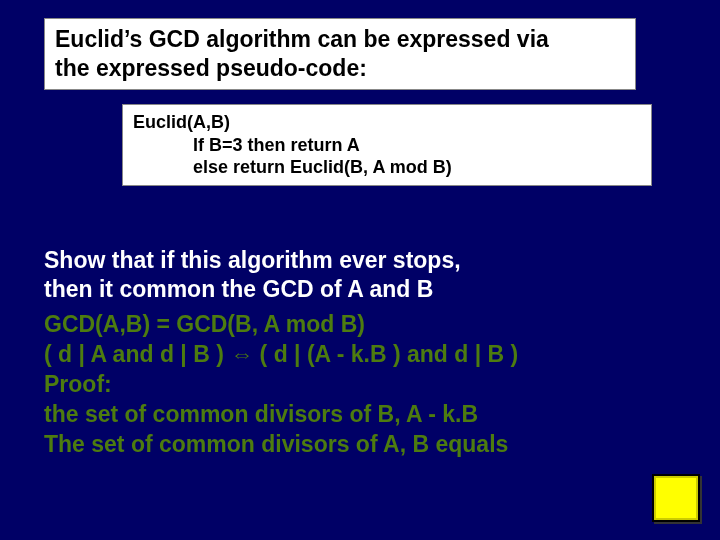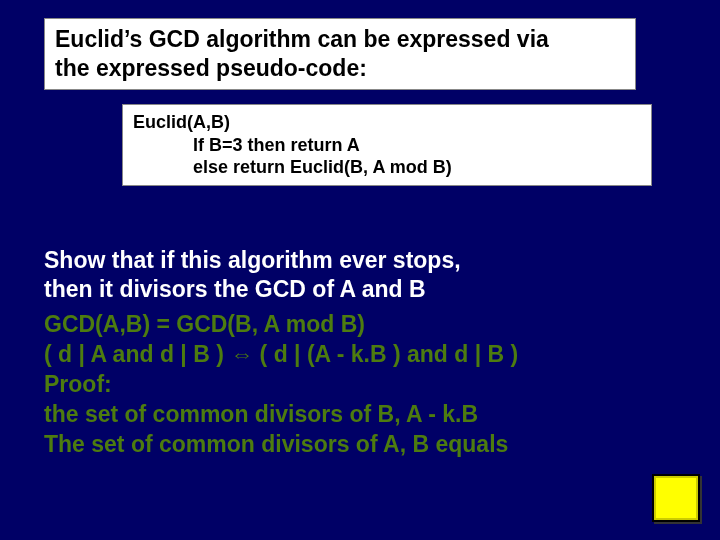--- a/index.html
+++ b/index.html
@@ -72,21 +72,21 @@
 </div>
 
 <div class="text-box box2">
   <div>Euclid(A,B)</div>
   <div class="pseudo-indent">If B=3 then return A</div>
   <div class="pseudo-indent">else return Euclid(B, A mod B)</div>
 </div>
 
 <div class="heading show-block">
   <div>Show that if this algorithm ever stops,</div>
-  <div>then it divisors the GCD of A and B</div>
+  <div>then it common the GCD of A and B</div>
 </div>
 
 <div class="proof-block">
   <div>GCD(A,B) = GCD(B, A mod B)</div>
   <div>( d | A and d | B ) ⇔ ( d | (A - k.B ) and d | B )</div>
   <div>Proof:</div>
   <div>the set of common divisors of B, A - k.B</div>
   <div>The set of common divisors of A, B equals</div>
 </div>
 

